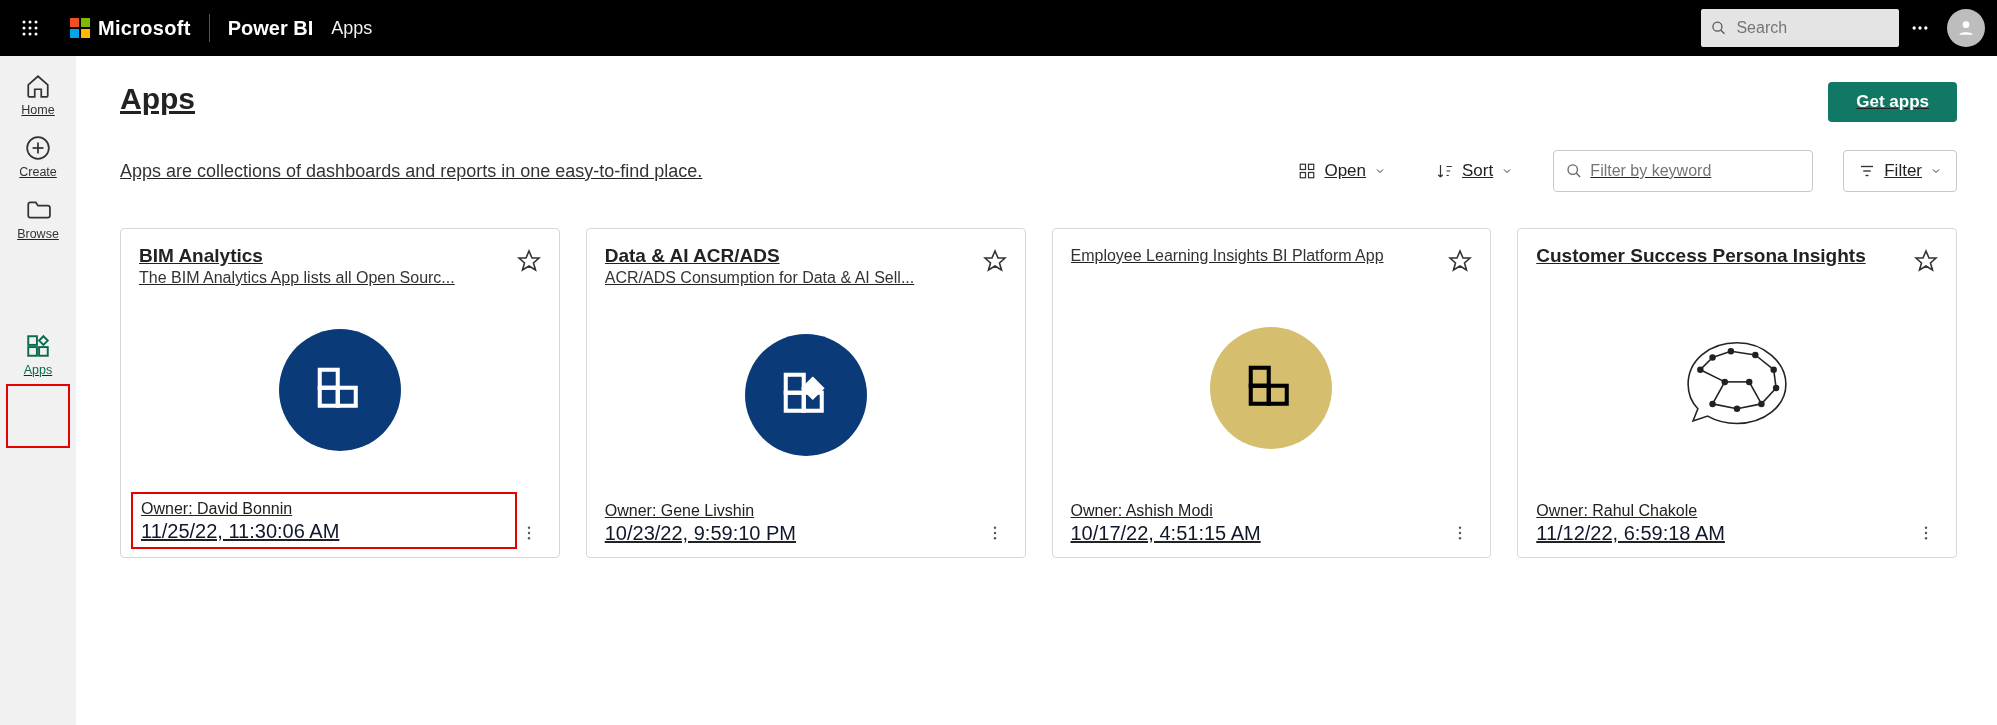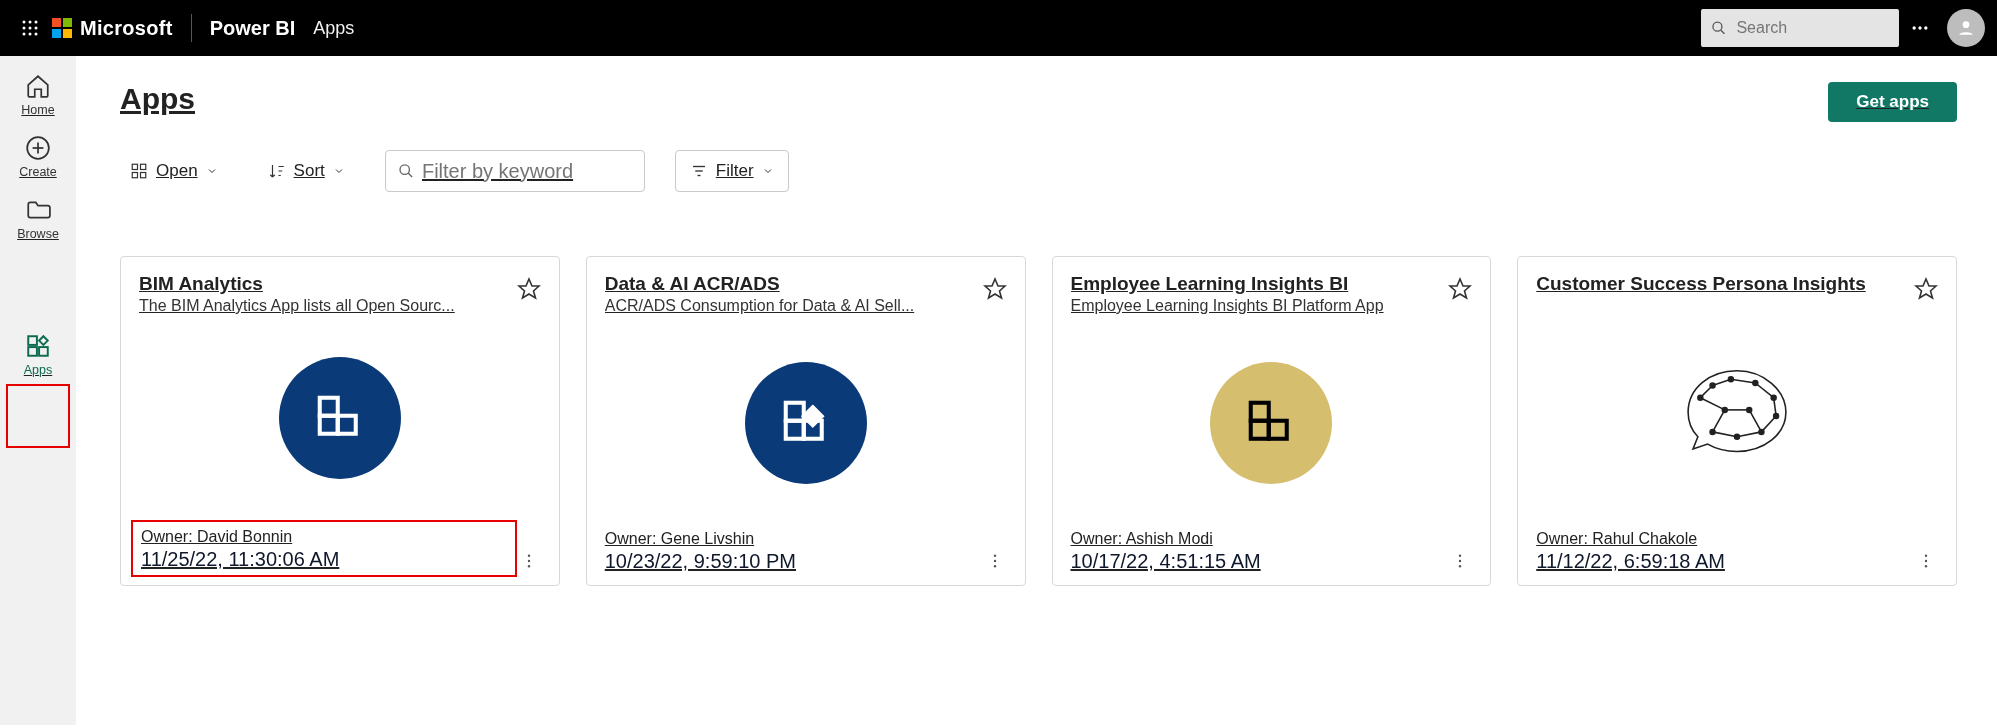--- a/index.html
+++ b/index.html
@@ -1,20 +1,20 @@
 <!DOCTYPE html>
 <html><head>
 <meta charset="utf-8">
 <style>
   * { box-sizing: border-box; margin: 0; padding: 0; }
   html, body { width: 1997px; height: 725px; font-family: "Segoe UI", Arial, sans-serif; background: #fff; color: #222; }
   
   .topbar { height: 56px; background: #000; display: flex; align-items: center; color: #fff; padding: 0 12px; }
   .waffle { width: 36px; height: 36px; display:flex; align-items:center; justify-content:center; cursor:pointer; }
-  .ms-logo { display:flex; align-items:center; gap:8px; margin-left:4px; font-size:20px; font-weight:600; letter-spacing:0.3px; }
+  .ms-logo { display:flex; align-items:center; gap:8px; margin-left:22px; font-size:20px; font-weight:600; letter-spacing:0.3px; }
   .ms-logo .sq { width:20px; height:20px; display:grid; grid-template-columns:1fr 1fr; grid-template-rows:1fr 1fr; gap:2px;}
   .ms-logo .sq span:nth-child(1){background:#f25022;} .ms-logo .sq span:nth-child(2){background:#7fba00;}
   .ms-logo .sq span:nth-child(3){background:#00a4ef;} .ms-logo .sq span:nth-child(4){background:#ffb900;}
   .vdiv { width:1px; height:28px; background:#555; margin:0 18px;}
   .pbi { font-size:20px; font-weight:600; }
   .crumb { font-size:18px; font-weight:400; color:#fff; margin-left:18px; opacity:.95;}
   .spacer { flex:1; }
   .search-box { display:flex; align-items:center; background:#e4e4e4; height:38px; width:198px; border-radius:2px; padding:0 10px; gap:10px; }
   .search-box input { border:none; outline:none; background:transparent; font-size:16px; color:#c2410c; width:100%; }
   .top-icon-btn { color:#fff; width:42px; height:42px; display:flex; align-items:center; justify-content:center; cursor:pointer; }
@@ -29,24 +29,24 @@
   .nav-item.green svg { stroke:#0b6a4f; fill:none;}
   
   .main { flex:1; padding: 26px 40px 0 44px; overflow:auto; }
   .page-head { display:flex; justify-content:space-between; align-items:flex-start; }
   .page-title { font-size:30px; font-weight:600; color:#222;}
   .get-apps { background:#117865; color:#fff; border:none; border-radius:4px; padding:10px 28px; font-size:17px; font-weight:600; cursor:pointer;}
   .sub-row { display:flex; align-items:center; margin-top:28px; gap:30px;}
   .subtitle { font-size:18px; color:#333; flex:1; }
   .ctrl { display:flex; align-items:center; gap:8px; font-size:17px; cursor:pointer; padding:6px 10px; }
   .filter-input { display:flex; align-items:center; gap:8px; border:1px solid #c9c9c9; border-radius:4px; height:42px; padding:0 12px; width:260px;}
-  .filter-input input { border:none; outline:none; font-size:20px; width:100%; color:#555; }
+  .filter-input input { border:none; outline:none; font-size:16px; width:100%; color:#555; }
   .filter-btn { display:flex; align-items:center; gap:8px; border:1px solid #c9c9c9; border-radius:4px; height:42px; padding:0 14px; font-size:17px; cursor:pointer;}
   
-  .cards { display:flex; gap:26px; margin-top:64px; }
+  .cards { display:flex; gap:26px; margin-top:36px; }
   .card { width:441px; height:330px; border:1px solid #d8d8d8; border-radius:4px; padding:16px 18px 12px 18px; display:flex; flex-direction:column; position:relative; }
   .card-head { display:flex; }
   .card-titles { flex:1; min-width:0; }
   .card-title { font-size:19px; font-weight:600; color:#222; white-space:nowrap; overflow:hidden; text-overflow:ellipsis;}
   .card-desc { font-size:16px; color:#333; white-space:nowrap; overflow:hidden; text-overflow:ellipsis; margin-top:2px;}
   .star { width:24px; height:24px; flex-shrink:0; cursor:pointer; margin-left:6px; margin-top:4px;}
   .card-body { flex:1; display:flex; align-items:center; justify-content:center; }
   .circle { width:122px; height:122px; border-radius:50%; display:flex; align-items:center; justify-content:center; }
   .circle.blue { background:#0a3a78; }
   .circle.tan  { background:#d6be6f; }
@@ -145,20 +145,21 @@
       <span>Apps</span>
     </div>
   </div>
 
   <div class="main">
     <div class="page-head">
       <div class="page-title">Apps</div>
       <button class="get-apps">Get apps</button>
     </div>
     <div class="sub-row">
+      <div class="subtitle">Apps are collections of dashboards and reports in one easy-to-find place.</div>
       <div class="ctrl">
         <svg width="18" height="18" viewBox="0 0 24 24" fill="none" stroke="#333" stroke-width="1.6">
             <rect x="3" y="3" width="7" height="7"></rect>
             <rect x="14" y="3" width="7" height="7"></rect>
             <rect x="3" y="14" width="7" height="7"></rect>
             <rect x="14" y="14" width="7" height="7"></rect>
           </svg>
         <span>Open</span>
         <svg width="12" height="12" viewBox="0 0 24 24" fill="none" stroke="#333" stroke-width="2">
             <polyline points="6 9 12 15 18 9"></polyline>
@@ -260,21 +261,20 @@
                 <circle cx="12" cy="12" r="1.6"></circle>
                 <circle cx="12" cy="19" r="1.6"></circle>
               </svg>
           </div>
         </div>
       </div>
 
       <div class="card">
         <div class="card-head">
           <div class="card-titles">
-            <div class="card-title">Employee Learning Insights BI</div>
             <div class="card-desc">Employee Learning Insights BI Platform App</div>
           </div>
           <svg class="star" viewBox="0 0 24 24" fill="none" stroke="#333" stroke-width="1.6">
               <polygon points="12 2 15 9 22 9 16.5 14 18.5 21 12 17 5.5 21 7.5 14 2 9 9 9"></polygon>
             </svg>
         </div>
         <div class="card-body">
           <div class="circle tan">
             <svg width="54" height="54" viewBox="0 0 24 24" fill="none" stroke="#000" stroke-width="1.8">
                 <rect x="3" y="3" width="8" height="8"></rect>

